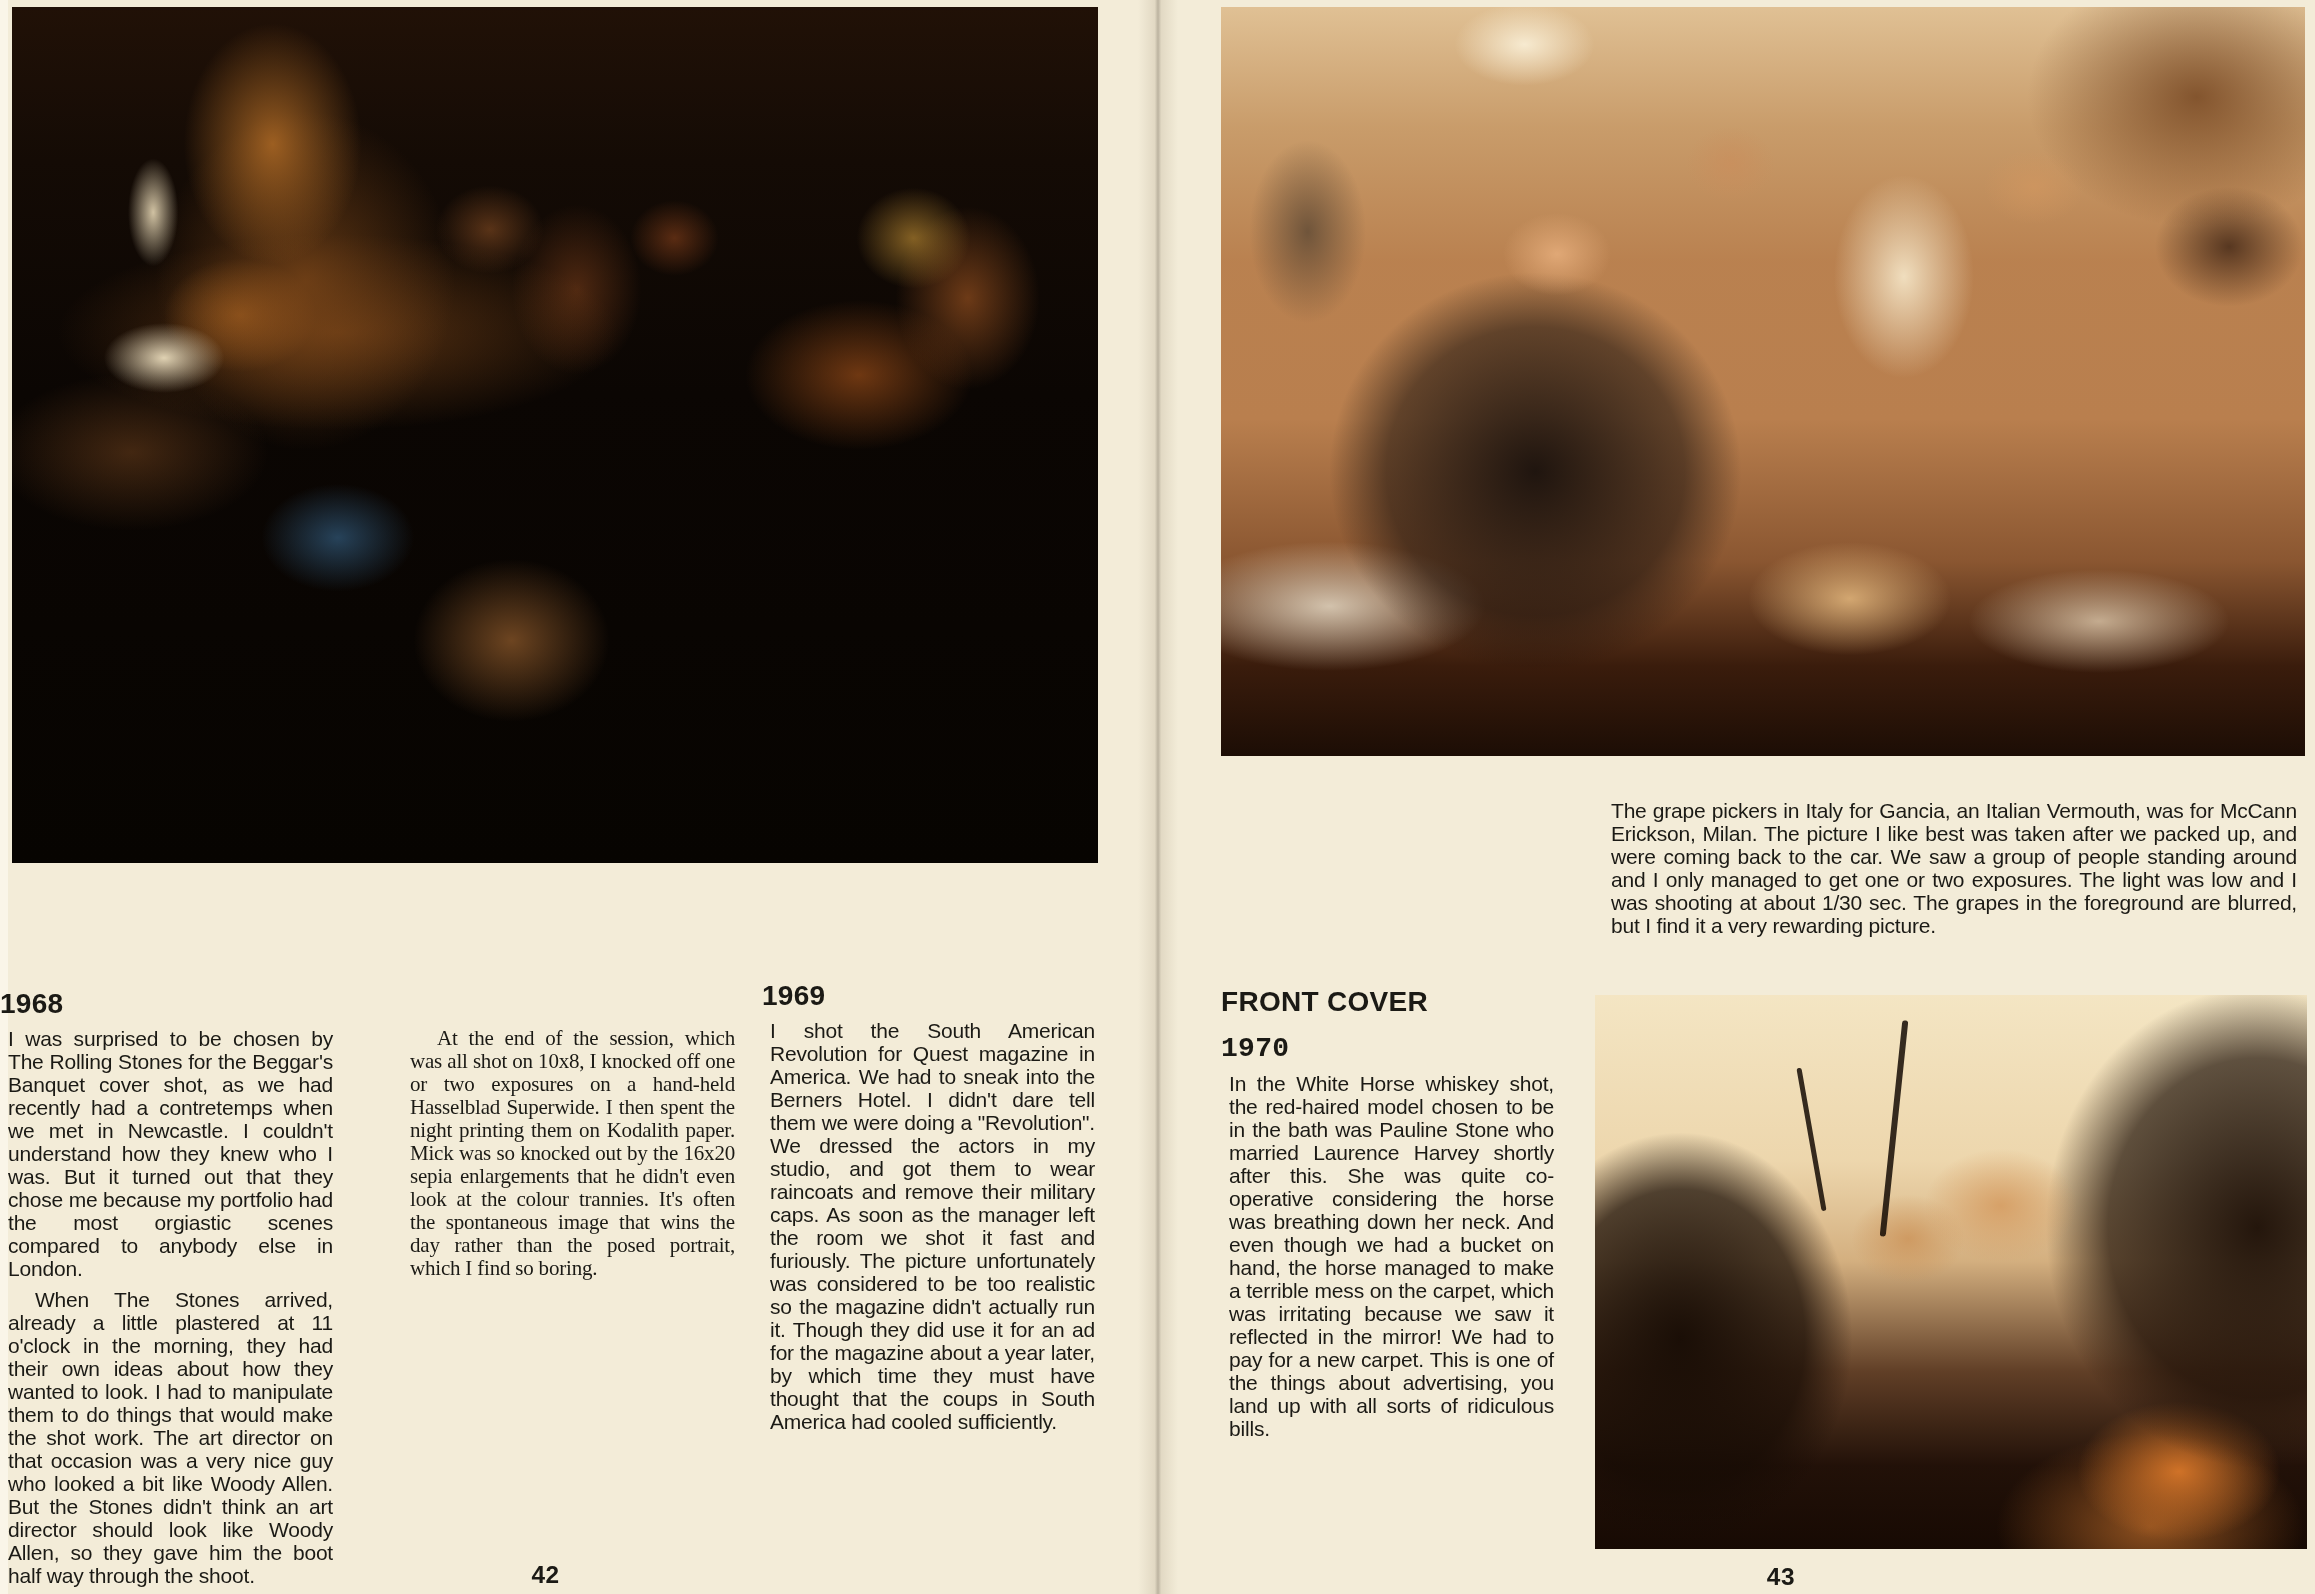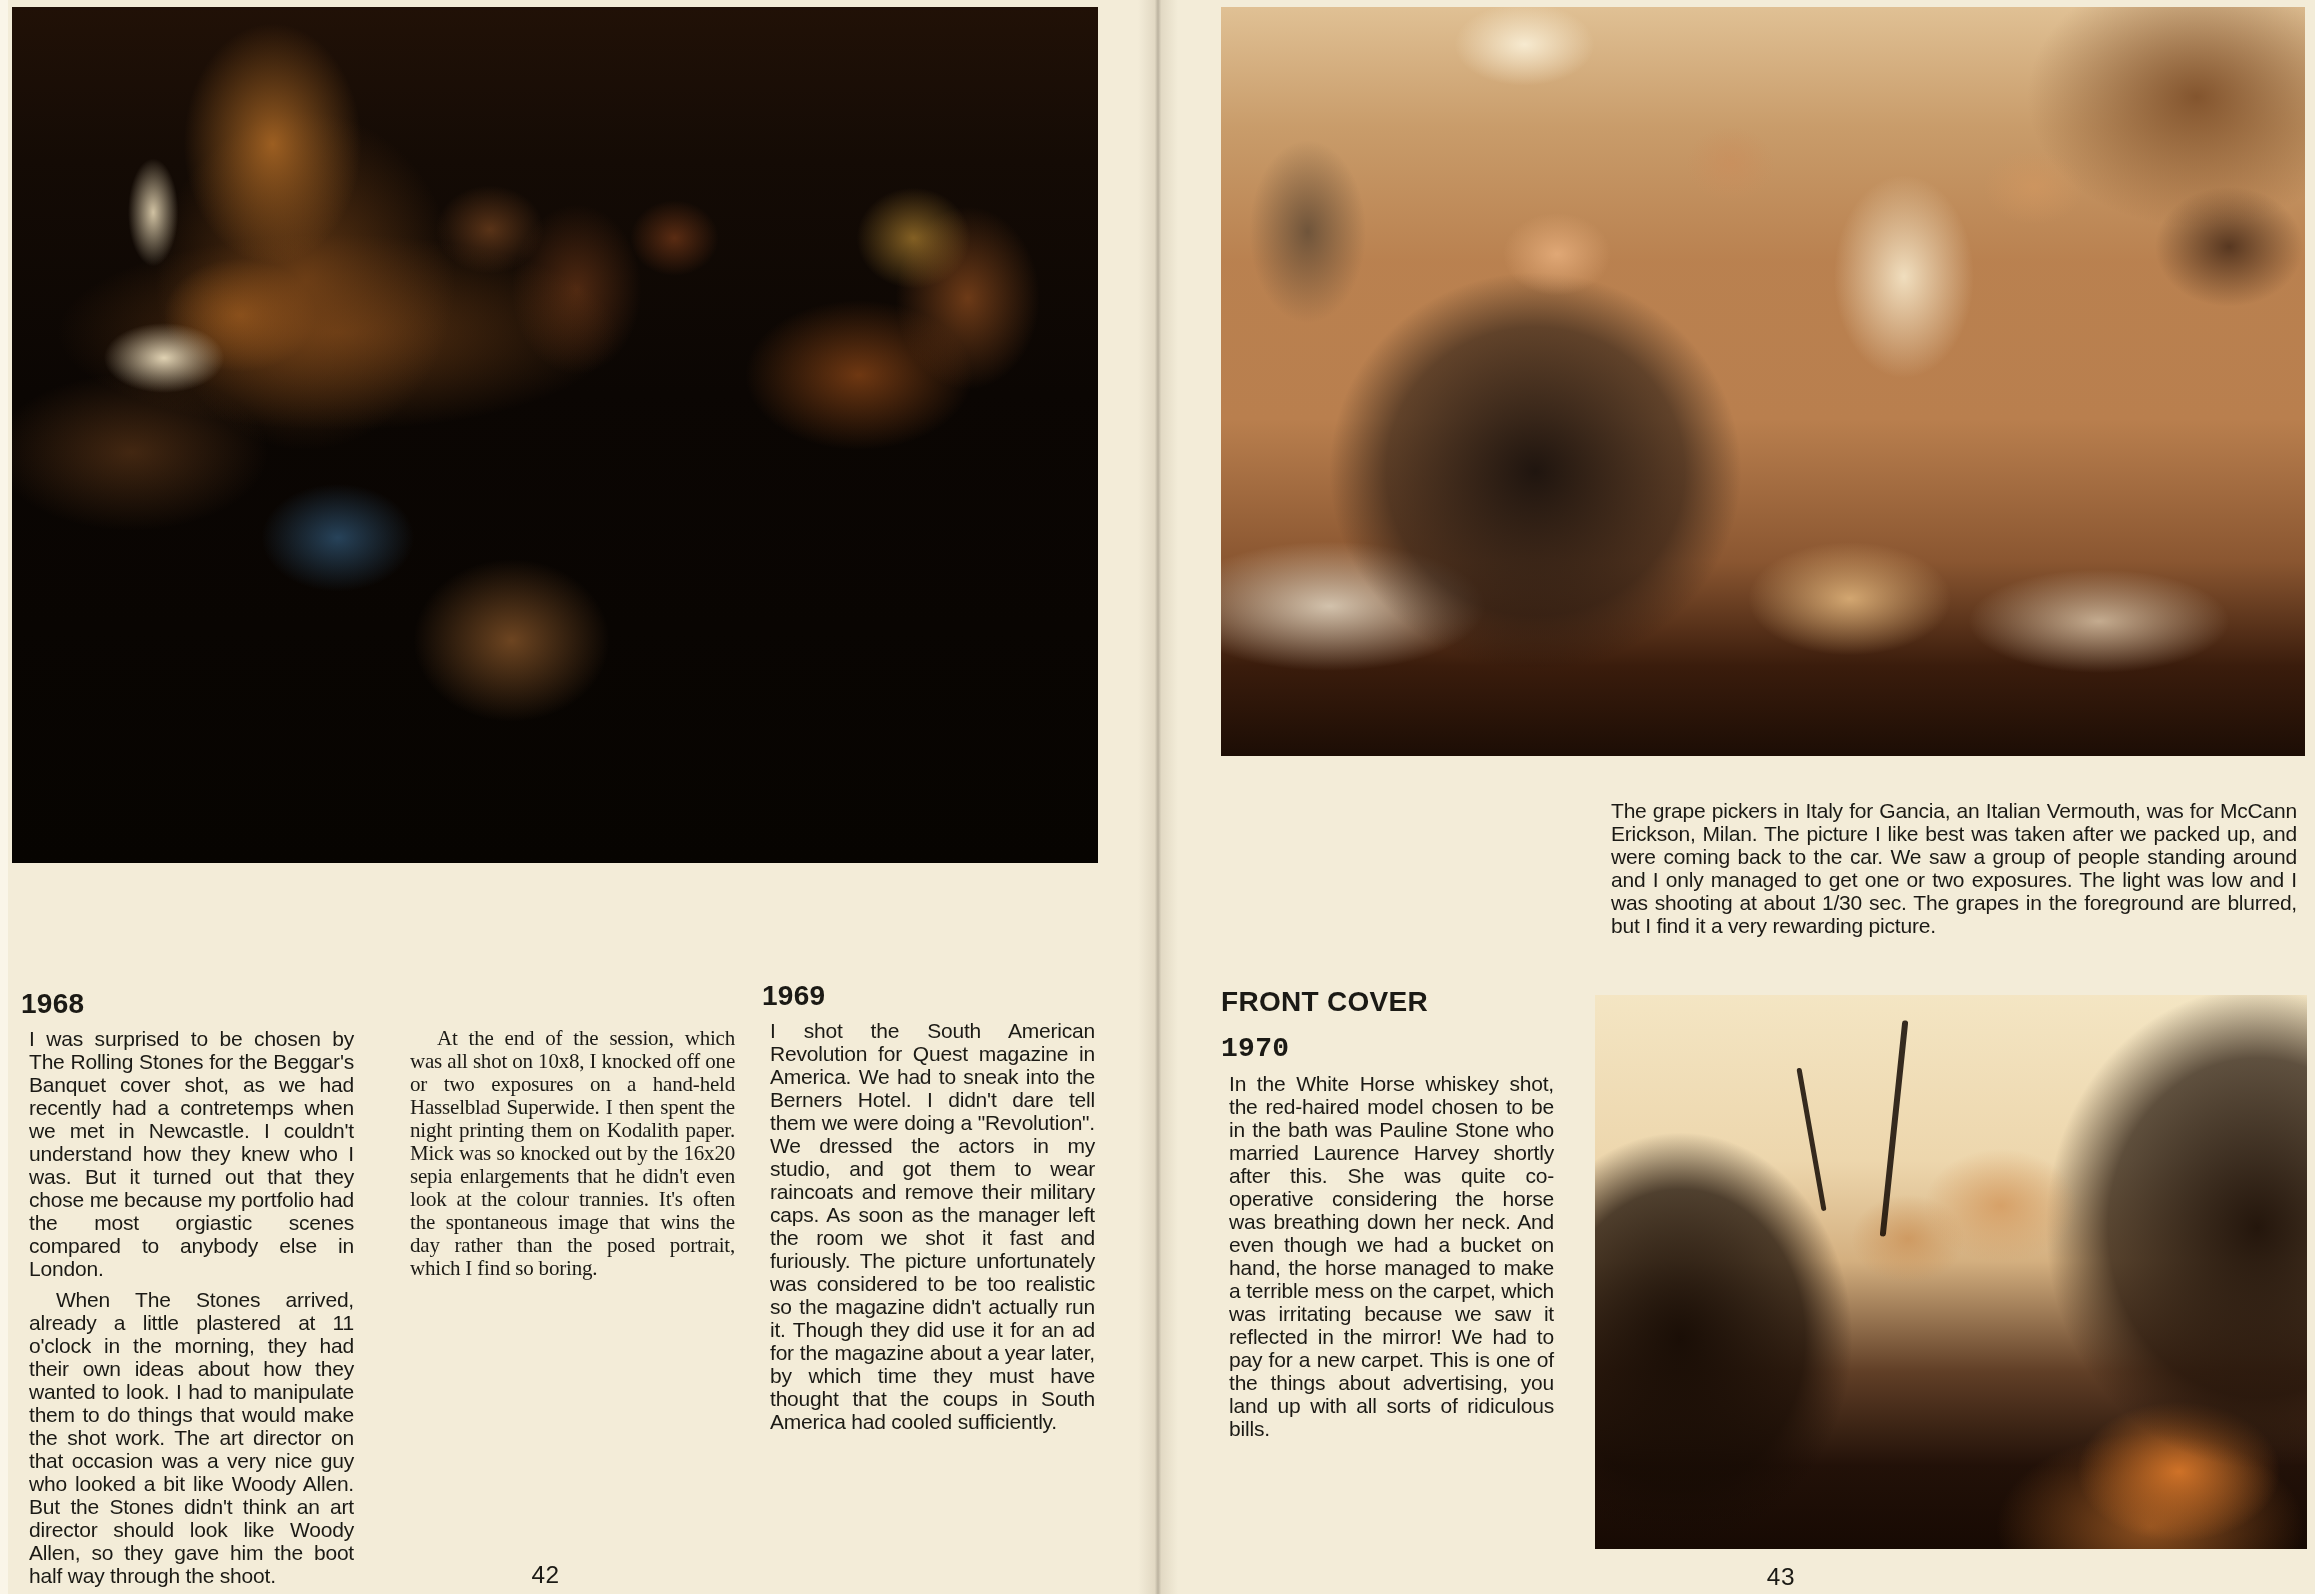--- a/index.html
+++ b/index.html
@@ -83,34 +83,34 @@
   }
   .col p.indent{text-indent:27px;}
   h2{margin:0;font-size:28px;line-height:30px;font-weight:700;letter-spacing:0.3px;}
   .col h2{margin-bottom:1.8px;}
   .caption{position:absolute;left:1603px;top:791px;width:702px;}
   .caption h2{margin-bottom:2.7px;}
   .fc-block{position:absolute;left:1221px;top:987px;width:341px;}
   .fc-block .fc-label{margin-bottom:17px;}
   .fc-block h2.year{margin-bottom:2.7px;font-family:Liberation Mono, monospace;}
   .pagenum{
-    position:absolute;font-size:24.4px;font-weight:400;letter-spacing:0.5px;
+    position:absolute;font-size:24.4px;font-weight:700;letter-spacing:0.5px;
     width:81px;text-align:center;
   }
 </style>
 </head>
 <body>
 
 <div class="spread">
 
   <div class="edge-strip"></div>
 
   <div class="photo photo-left"></div>
 
-  <div class="col" style="left:21px;top:989px;">
+  <div class="col" style="left:0;top:989px;">
     <h2>1968</h2>
     <p>I was surprised to be chosen by The Rolling Stones for the Beggar's Banquet cover shot, as we had recently had a contretemps when we met in Newcastle. I couldn't understand how they knew who I was. But it turned out that they chose me because my portfolio had the most orgiastic scenes compared to anybody else in London.</p>
     <p class="indent">When The Stones arrived, already a little plastered at 11 o'clock in the morning, they had their own ideas about how they wanted to look. I had to manipulate them to do things that would make the shot work. The art director on that occasion was a very nice guy who looked a bit like Woody Allen. But the Stones didn't think an art director should look like Woody Allen, so they gave him the boot half way through the shoot.</p>
   </div>
 
   <div class="col" style="left:402px;top:1019px;font-family:Liberation Serif, serif;">
     <p class="indent">At the end of the session, which was all shot on 10x8, I knocked off one or two exposures on a hand-held Hasselblad Superwide. I then spent the night printing them on Kodalith paper. Mick was so knocked out by the 16x20 sepia enlargements that he didn't even look at the colour trannies. It's often the spontaneous image that wins the day rather than the posed portrait, which I find so boring.</p>
   </div>
 
   <div class="col" style="left:762px;top:981px;">

